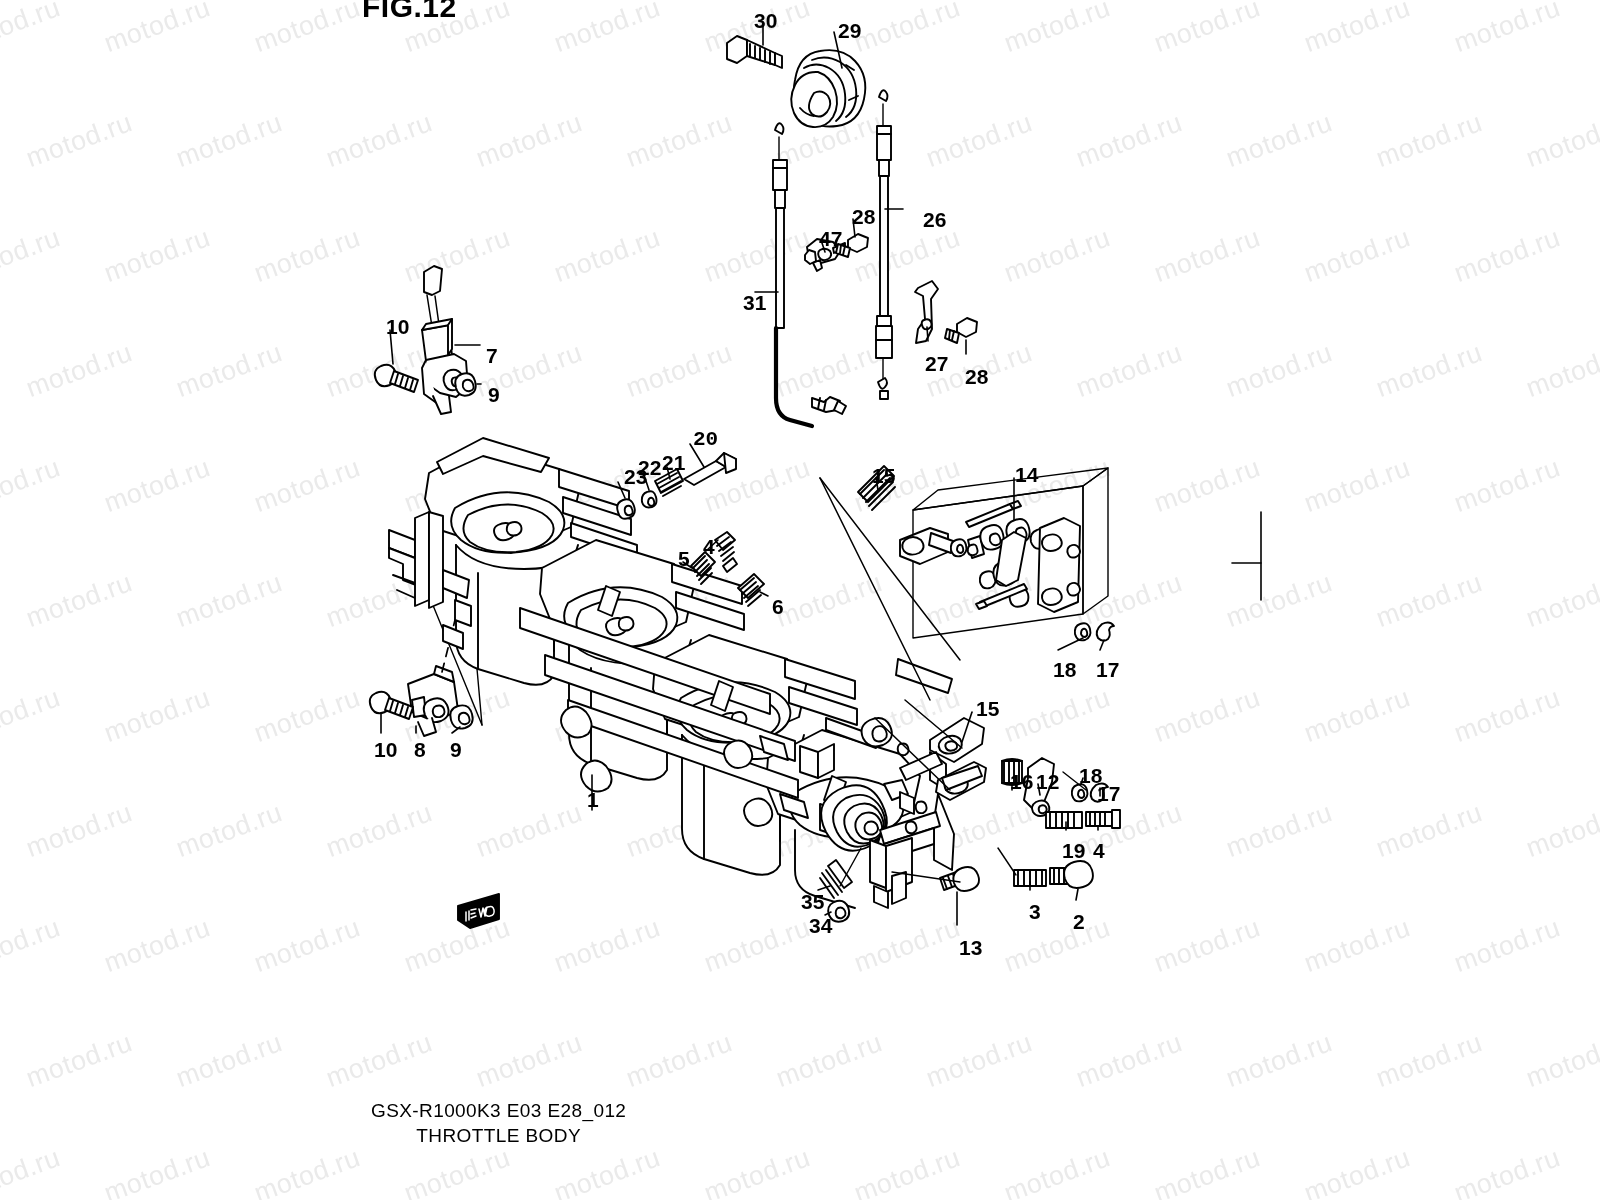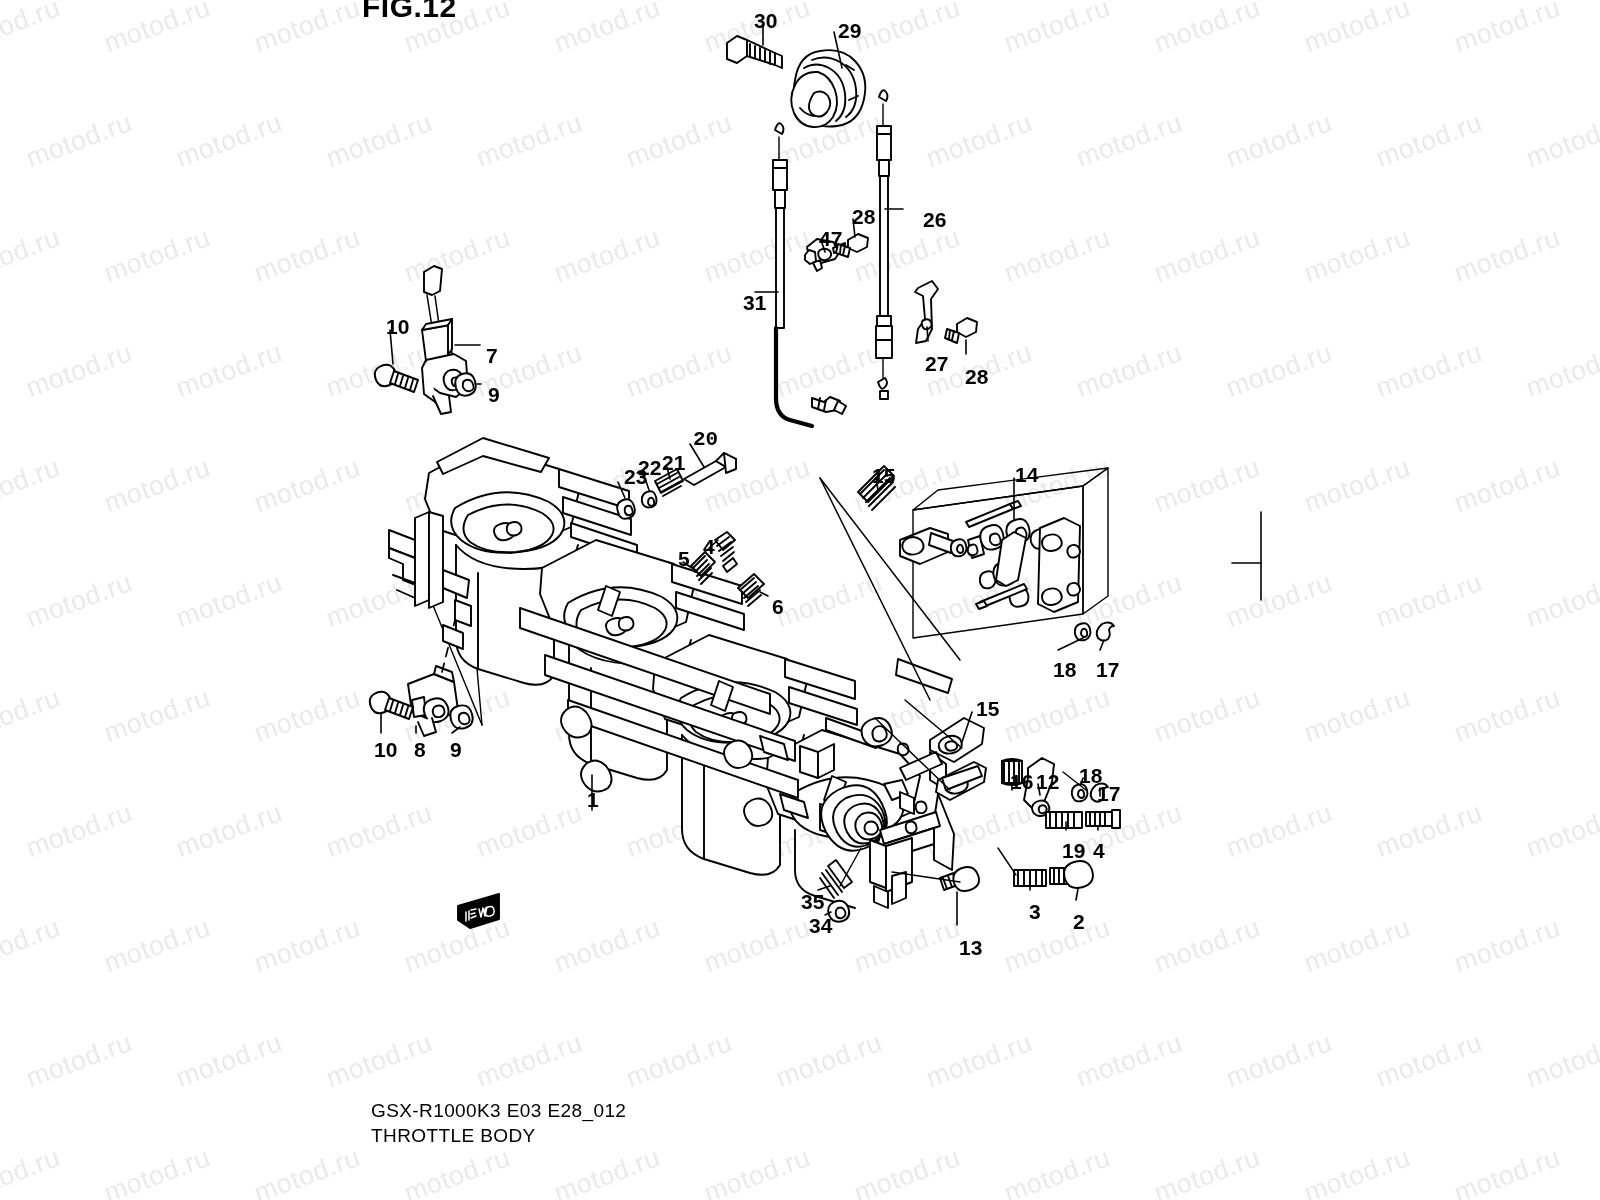--- a/index.html
+++ b/index.html
@@ -22,21 +22,21 @@
 
   
   #labels{position:absolute;left:0;top:0;width:1600px;height:1200px;z-index:30;}
   .cal{position:absolute;font-size:21px;font-weight:bold;color:#000;
        font-family:"Liberation Sans","DejaVu Sans",sans-serif;
        line-height:1;white-space:nowrap;}
 
   #figtitle{position:absolute;left:362px;top:-10px;font-size:30px;font-weight:bold;
             letter-spacing:.5px;z-index:31;}
 
-  #caption{position:absolute;left:371px;top:1098px;z-index:31;}
+  #caption{position:absolute;left:371px;top:1098px;z-index:31;text-align:center;}
   #caption div{font-size:19px;letter-spacing:.4px;line-height:1.32;color:#000;}
 </style>
 </head>
 <body>
 
 <div id="stage">
 
   <div id="watermark">
       <span class="wm" style="color: rgb(234, 234, 234); left: 150px; top: 230px;">motod.ru</span>
       <span class="wm" style="color: rgb(234, 234, 234); left: 300px; top: 230px;">motod.ru</span>

